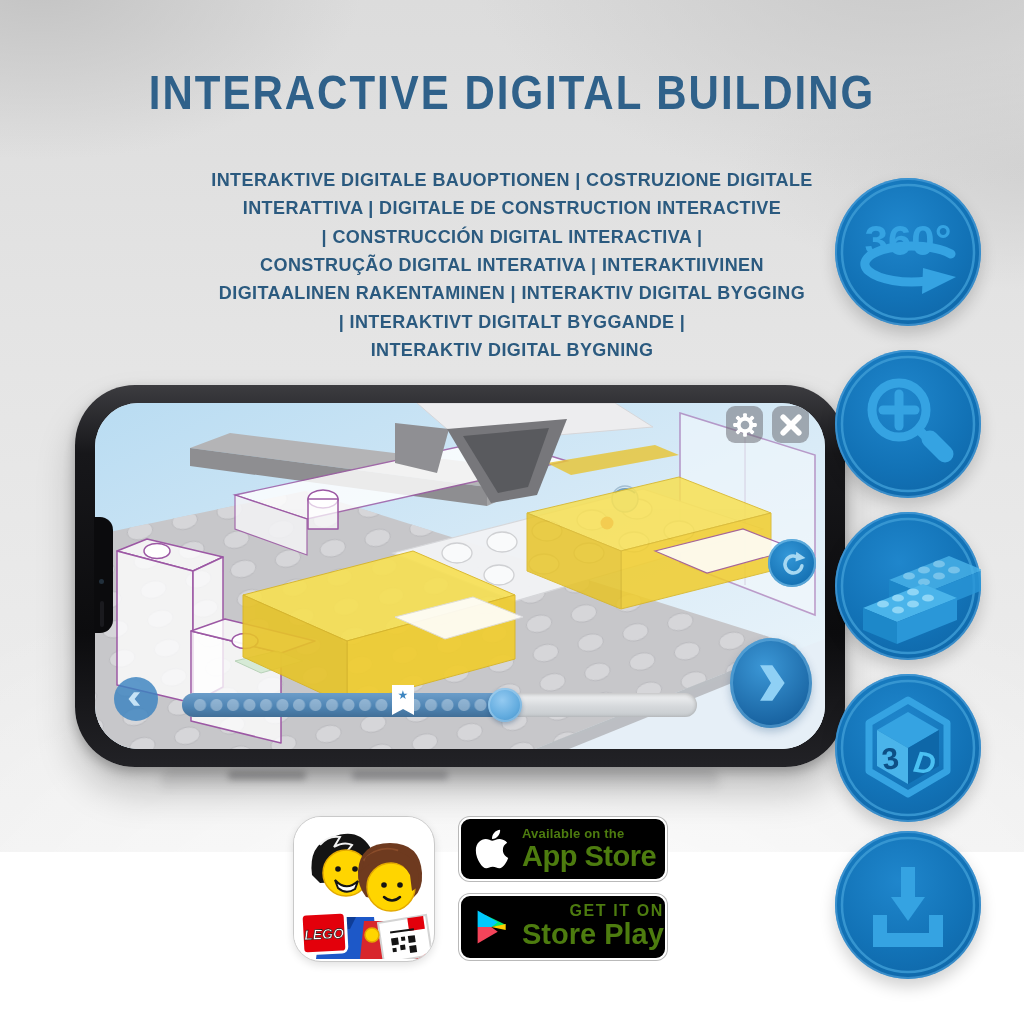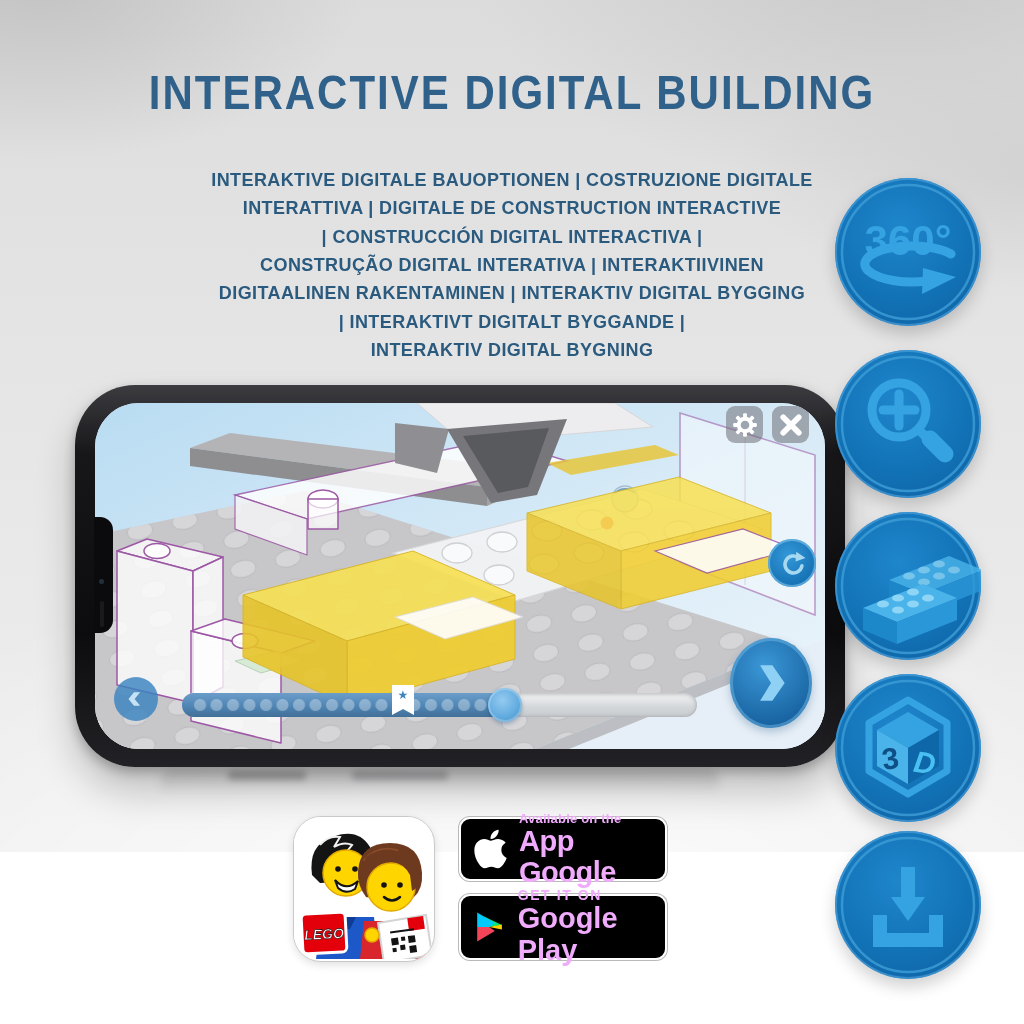--- a/index.html
+++ b/index.html
@@ -66,26 +66,26 @@
   
   .ficon{position:absolute;left:835px;width:146px;height:148px;border-radius:50%;
     background:radial-gradient(circle at 44% 34%,#1f86cc 0%,#1272b6 55%,#0d60a0 100%);
     box-shadow:0 8px 16px rgba(0,0,0,.18),inset 0 0 0 2px rgba(90,170,225,.55);}
   .ficon svg{position:absolute;left:0;top:0;}
   
   .appicon{position:absolute;left:293px;top:816px;width:140px;height:144px;border-radius:28px;
     background:#fff;border:1px solid #c9c9c9;overflow:hidden;box-shadow:0 3px 8px rgba(0,0,0,.12);}
   .badge{position:absolute;left:459px;width:208px;background:#000;border:2px solid #fff;
     border-radius:11px;box-shadow:0 0 0 1px #b9b9b9;display:flex;align-items:center;
-    padding:0 0 0 13px;box-sizing:border-box;color:#f0abfc;}
+    padding:0 0 0 13px;box-sizing:border-box;color:#4d7c0f;}
   .badge-as{top:817px;height:64px;} .badge-gp{top:894px;height:66px;}
   .badge .txt{margin-left:12px;display:flex;flex-direction:column;justify-content:center;}
   .as-l1{font-size:13px;font-weight:600;letter-spacing:.2px;line-height:15px;}
   .as-l2{font-size:29px;font-weight:600;letter-spacing:-.5px;line-height:31px;}
-  .gp-l1{font-size:14px;font-weight:600;letter-spacing:1.6px;line-height:14px;}
+  .gp-l1{font-size:16px;font-weight:600;letter-spacing:1.6px;line-height:14px;text-align:right;}
   .gp-l2{font-size:29px;font-weight:600;letter-spacing:0;line-height:32px;}
 </style>
 </head>
 <body>
 
 <div class="stage">
 
   <div class="title">INTERACTIVE DIGITAL BUILDING</div>
   <div class="subtitle">
     <div>INTERAKTIVE DIGITALE BAUOPTIONEN | COSTRUZIONE DIGITALE</div>
@@ -347,30 +347,30 @@
       </g>
     </svg>
   </div>
 
   <div class="badge badge-as">
     <svg width="36" height="44" viewBox="0 0 384 512">
       <path fill="#ffffff" d="M318.7 268.7c-.2-36.7 16.4-64.4 50-84.8-18.8-26.9-47.2-41.7-84.7-44.6-35.5-2.7-74.3 20.7-88.5 20.7-15 0-49.4-19.7-76.4-19.7C63.3 141.2 4 184.8 4 273.5q0 39.3 14.4 81.2c12.8 36.7 59 126.7 107.2 125.2 25.2-.6 43-17.9 75.8-17.9 31.8 0 48.3 17.9 76.4 17.9 48.6-.7 90.4-82.5 102.6-119.3-65.2-30.7-61.7-90-61.7-91.9zm-56.6-164.2c27.3-32.4 24.8-61.9 24-72.5-24.1 1.4-52 16.4-67.9 34.9-17.5 19.8-27.8 44.3-25.6 71.9 26.1 2 49.9-11.4 69.5-34.3z"></path>
     </svg>
     <div class="txt">
       <span class="as-l1">Available on the</span>
-      <span class="as-l2">App Google</span>
+      <span class="as-l2">App Store</span>
     </div>
   </div>
 
   <div class="badge badge-gp">
     <svg width="36" height="40" viewBox="0 0 100 100">
       <polygon points="30,16 88,44 48,50" fill="#00e873"></polygon>
       <polygon points="48,50 88,42 88,58" fill="#ffce00"></polygon>
       <polygon points="10,4 10,50 48,50 66,37" fill="#00c9fd"></polygon>
       <polygon points="10,50 10,96 66,63 48,50" fill="#f4445a"></polygon>
     </svg>
     <div class="txt">
       <span class="gp-l1">GET IT ON</span>
-      <span class="gp-l2">Google Play</span>
+      <span class="gp-l2">Store Play</span>
     </div>
   </div>
 
 </div>
 
 </body></html>

